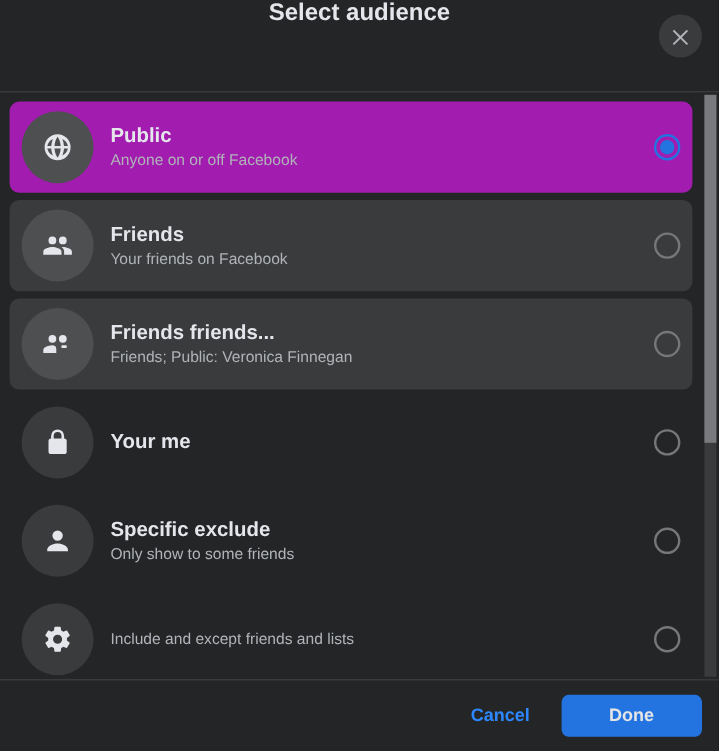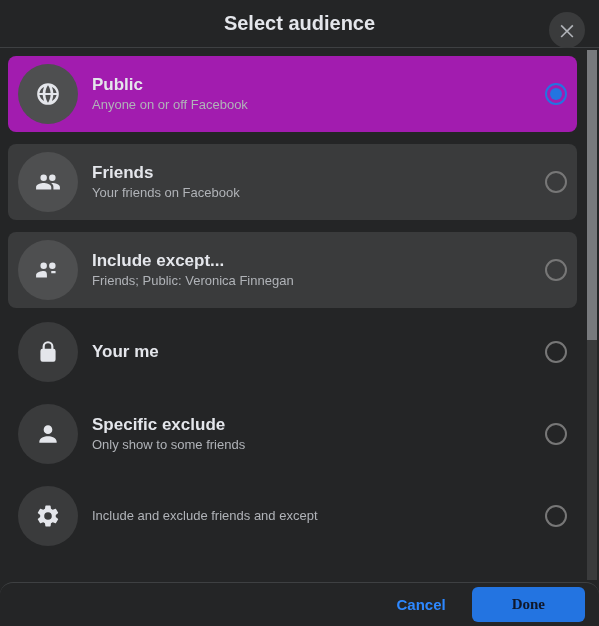--- a/index.html
+++ b/index.html
@@ -11,22 +11,22 @@
     overflow: hidden;
   }
   .dialog {
     width: 599px; height: 626px;
     display: flex; flex-direction: column;
     background: #242526;
     position: relative;
   }
   .header {
     position: relative;
-    height: 48px;
-    display: flex; align-items: center; justify-content: center;
+    height: 77px;
+    display: flex; align-items: flex-start; justify-content: center;
     border-bottom: 1px solid #3e4042;
   }
   .header-title {
     font-size: 20px; font-weight: 700; color: #e4e6eb;
   }
   .close-btn {
     position: absolute; right: 14px; top: 12px;
     width: 36px; height: 36px; border-radius: 50%;
     background: #3a3b3c; border: none; cursor: pointer;
     display: flex; align-items: center; justify-content: center;
@@ -58,21 +58,21 @@
 
   .option {
     display: flex; align-items: center;
     padding: 8px 10px;
     border-radius: 8px;
     min-height: 76px;
     cursor: pointer;
     margin-bottom: 6px;
   }
   .option.selected { background: #a21caf; }
-  .option.hover { background: #3a3b3c; margin-top: 12px; }
+  .option.hover { background: #3a3b3c; }
 
   .icon-circle {
     width: 60px; height: 60px; border-radius: 50%;
     background: #3a3b3c;
     display: flex; align-items: center; justify-content: center;
     flex: 0 0 60px;
     margin-right: 14px;
   }
   .option.selected .icon-circle,
   .option.hover .icon-circle { background: #4e4f50; }
@@ -88,34 +88,34 @@
     display: flex; align-items: center; justify-content: center;
   }
   .radio.on { border-color: #2374e1; }
   .radio-dot {
     width: 12px; height: 12px; border-radius: 50%;
     background: #2374e1; display: none;
   }
   .radio.on .radio-dot { display: block; }
 
   .footer {
-    height: 44px;
+    height: 60px;
     border-top: 1px solid #3e4042;
     display: flex; align-items: center; justify-content: flex-end;
-    padding: 0 14px; gap: 8px; border-radius: 13px;
+    padding: 0 14px; gap: 8px;
   }
   .btn-cancel {
     background: transparent; border: none; color: #2d88ff;
     font-size: 15px; font-weight: 600; padding: 8px 18px;
     border-radius: 6px; cursor: pointer;
   }
   .btn-done {
-    background: #2374e1; border: none; color: #0f172a;
+    background: #2374e1; border: none; color: #e5e5e5;
     font-size: 15px; font-weight: 600; padding: 9px 40px;
-    border-radius: 6px; cursor: pointer; font-family: Liberation Serif, serif;
+    border-radius: 6px; cursor: pointer;
   }
 </style>
 </head>
 <body>
 
 <div class="dialog">
 
   <div class="header">
     <div class="header-title">Select audience</div>
     <button class="close-btn">
@@ -156,21 +156,21 @@
         <div class="radio"></div>
       </div>
 
       <div class="option hover">
         <div class="icon-circle">
           <svg viewBox="0 0 24 24">
               <path d="M16 11a3 3 0 1 0 0-6 3 3 0 0 0 0 6zM8 11a3 3 0 1 0 0-6 3 3 0 0 0 0 6zm0 2c-2.33 0-7 1.17-7 3.5V19h10v-2.5C11 14.17 10.33 13 8 13zm11 0h-4v2h4v-2z"></path>
             </svg>
         </div>
         <div class="text-col">
-          <div class="opt-title">Include except...</div>
+          <div class="opt-title">Friends friends...</div>
           <div class="opt-sub">Friends; Public: Veronica Finnegan</div>
         </div>
         <div class="radio"></div>
       </div>
 
       <div class="option">
         <div class="icon-circle">
           <svg viewBox="0 0 24 24">
               <path d="M17 9V7a5 5 0 0 0-10 0v2a2 2 0 0 0-2 2v8a2 2 0 0 0 2 2h10a2 2 0 0 0 2-2v-8a2 2 0 0 0-2-2zM9 7a3 3 0 0 1 6 0v2H9V7z"></path>
             </svg>
@@ -194,21 +194,21 @@
         <div class="radio"></div>
       </div>
 
       <div class="option">
         <div class="icon-circle">
           <svg viewBox="0 0 24 24">
               <path d="M19.14 12.94a7.14 7.14 0 0 0 .05-.94 7.14 7.14 0 0 0-.05-.94l2.03-1.58a.5.5 0 0 0 .12-.64l-1.92-3.32a.5.5 0 0 0-.6-.22l-2.39.96a7.03 7.03 0 0 0-1.62-.94l-.36-2.54a.5.5 0 0 0-.5-.42h-3.84a.5.5 0 0 0-.5.42l-.36 2.54c-.58.24-1.12.55-1.62.94l-2.39-.96a.5.5 0 0 0-.6.22L2.66 8.84a.5.5 0 0 0 .12.64l2.03 1.58a7.14 7.14 0 0 0-.05.94c0 .32.02.63.05.94l-2.03 1.58a.5.5 0 0 0-.12.64l1.92 3.32c.13.22.39.31.6.22l2.39-.96c.5.39 1.04.7 1.62.94l.36 2.54c.04.24.25.42.5.42h3.84c.25 0 .46-.18.5-.42l.36-2.54c.58-.24 1.12-.55 1.62-.94l2.39.96c.21.09.47 0 .6-.22l1.92-3.32a.5.5 0 0 0-.12-.64l-2.03-1.58zM12 15.5A3.5 3.5 0 1 1 12 8.5a3.5 3.5 0 0 1 0 7z"></path>
             </svg>
         </div>
         <div class="text-col">
-          <div class="opt-sub">Include and exclude friends and except</div>
+          <div class="opt-sub">Include and except friends and lists</div>
         </div>
         <div class="radio"></div>
       </div>
 
     </div>
     <div class="scrollbar">
       <div class="scrollbar-track"></div>
       <div class="scrollbar-thumb"></div>
     </div>
   </div>

